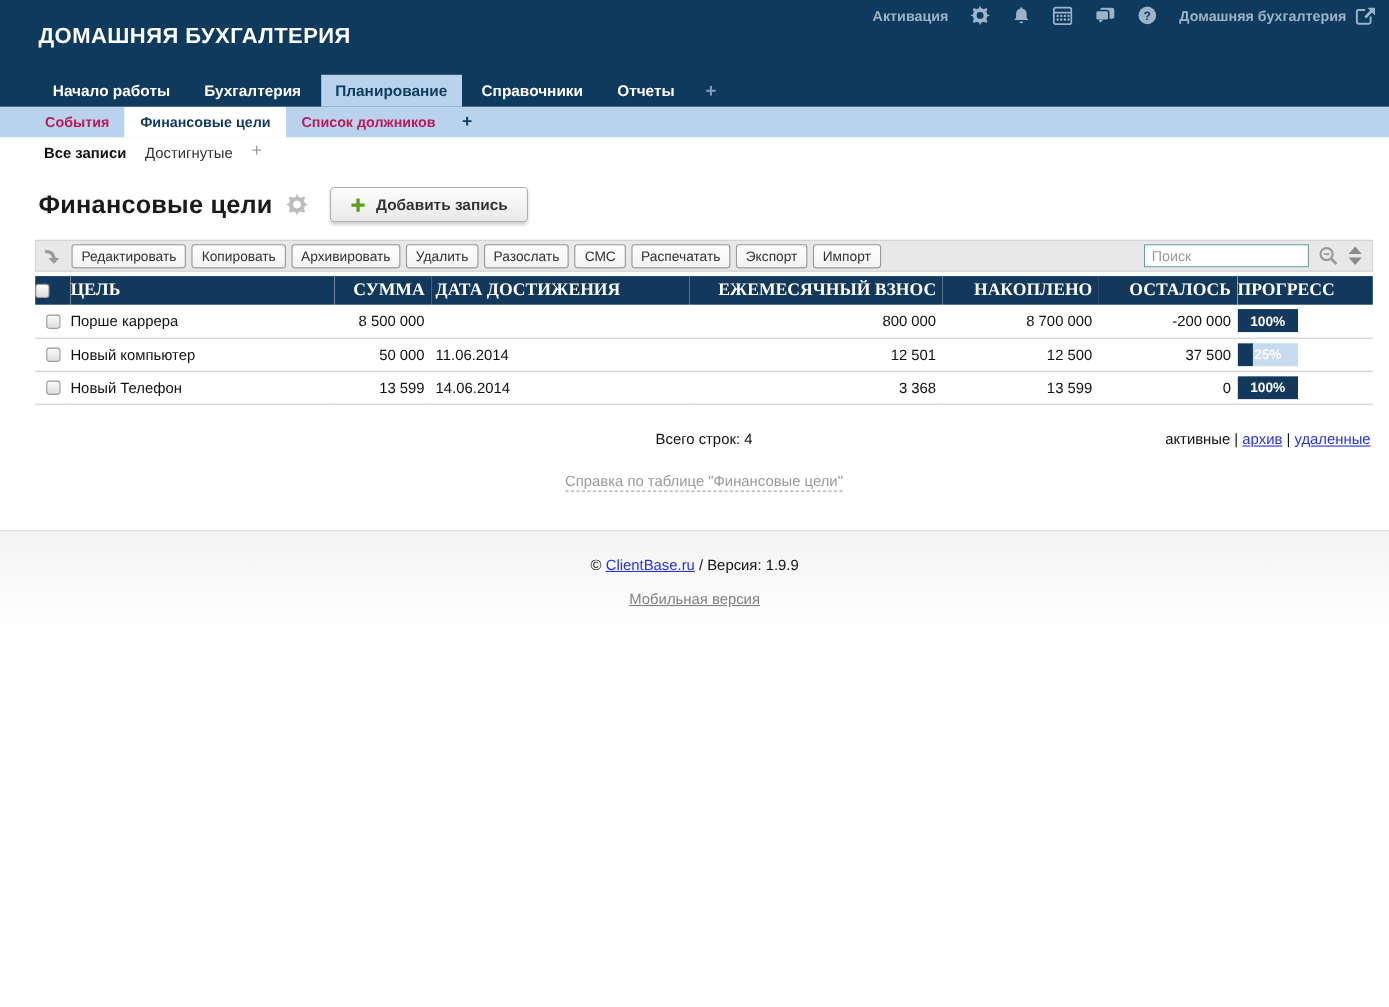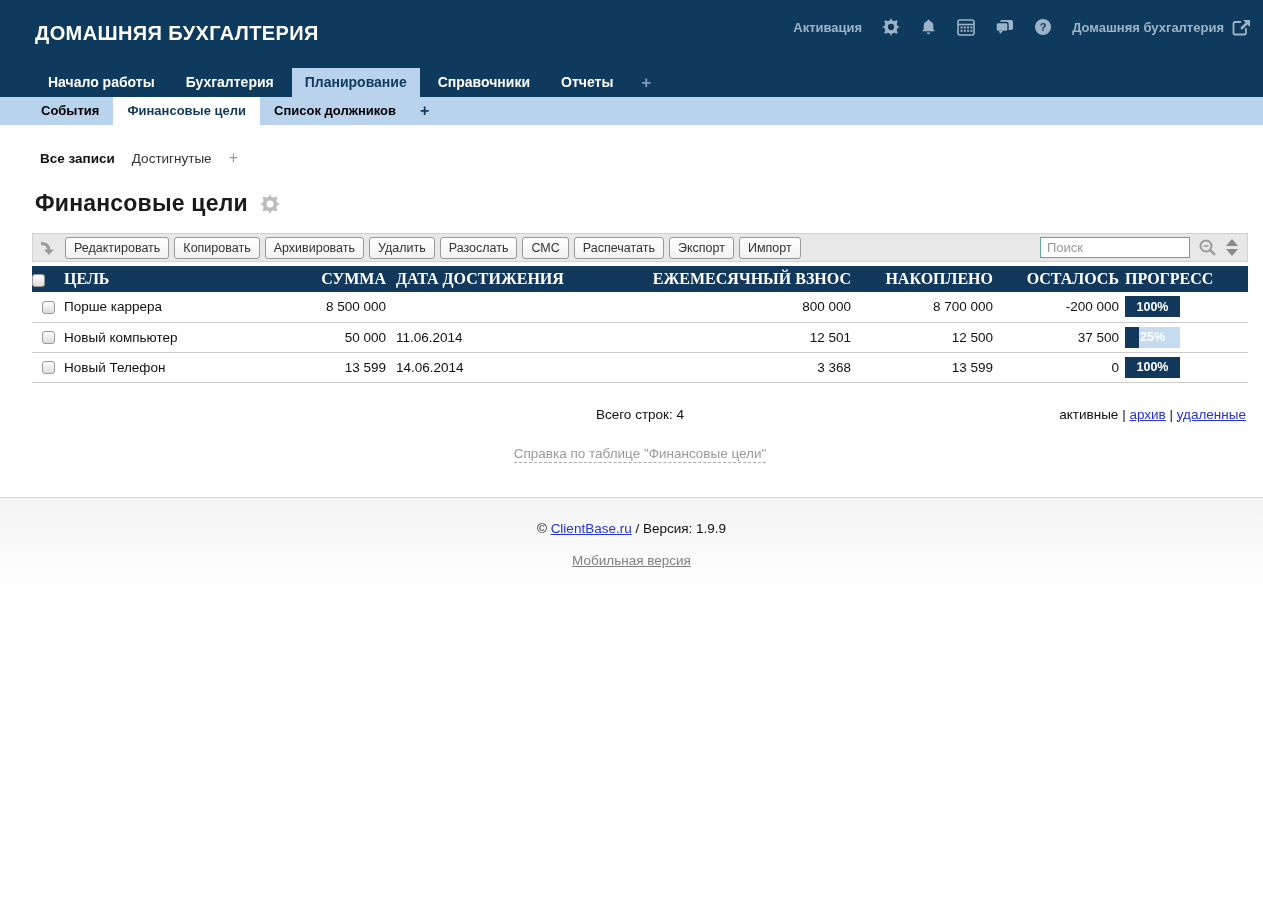--- a/index.html
+++ b/index.html
@@ -20,21 +20,21 @@
   .app-title {
     position: absolute;
     left: 35px; top: 22px;
     color: #ffffff;
     font-size: 20px;
     font-weight: bold;
     letter-spacing: 0.4px;
   }
   .utilities {
     position: absolute;
-    right: 12px; top: 18px;
+    right: 12px; top: 5px;
     display: flex;
     align-items: center;
     gap: 20px;
     color: #9db3c7;
     font-size: 13px;
     font-weight: bold;
   }
   .utilities a { color: #9db3c7; text-decoration: none; cursor: pointer; }
   .util-icon { display: inline-flex; align-items: center; cursor: pointer; }
   .account-wrap { display: inline-flex; align-items: center; gap: 8px; cursor: pointer; }
@@ -69,36 +69,36 @@
 
   
   .subnav {
     background: #b9d3ec;
     height: 28px;
     display: flex;
     align-items: stretch;
     padding-left: 27px;
   }
   .sub-tab {
-    color: #000000;
+    color: #be185d;
     font-size: 13px;
     font-weight: bold;
     line-height: 28px;
     padding: 0 14px;
     cursor: pointer;
     white-space: nowrap;
   }
   .sub-tab.active { background: #ffffff; color: #12395c; }
   .sub-plus { color: #0e3a5e; font-size: 16px; font-weight: bold; line-height: 28px; padding: 0 10px; cursor: pointer; }
 
   
   .viewtabs {
     display: flex;
-    align-items: center;
-    padding: 24px 0 6px 40px;
+    align-items: flex-end;
+    padding: 4px 0 6px 40px;
     background: #ffffff;
   }
   .view-tab { font-size: 13.5px; color: #333; padding-right: 17px; cursor: pointer; white-space: nowrap; }
   .view-tab.active { font-weight: bold; color: #111; }
   .view-plus { color: #9a9a9a; font-size: 16px; cursor: pointer; }
 
   
   .title-row {
     display: flex;
     align-items: center;
@@ -343,20 +343,28 @@
   <div class="view-plus">+</div>
 </div>
 
 <div class="title-row">
   <span class="page-title">Финансовые цели</span>
   <span class="title-gear">
     <svg width="20" height="20" viewBox="0 0 20 20">
         <path fill="#bdbdbd" fill-rule="evenodd" d="M10 0l1.2 2.8a7.2 7.2 0 0 1 2.2.9l2.9-1.1 1.1 1.1-1.1 2.9c.4.7.7 1.4.9 2.2L20 10l-2.8 1.2a7.2 7.2 0 0 1-.9 2.2l1.1 2.9-1.1 1.1-2.9-1.1a7.2 7.2 0 0 1-2.2.9L10 20l-1.2-2.8a7.2 7.2 0 0 1-2.2-.9l-2.9 1.1-1.1-1.1 1.1-2.9a7.2 7.2 0 0 1-.9-2.2L0 10l2.8-1.2c.2-.8.5-1.5.9-2.2L2.6 3.7l1.1-1.1 2.9 1.1c.7-.4 1.4-.7 2.2-.9L10 0zm0 6.5A3.5 3.5 0 1 0 10 13.5 3.5 3.5 0 0 0 10 6.5z"></path>
       </svg>
   </span>
+  <button class="add-btn">
+    <span>
+      <svg width="15" height="15" viewBox="0 0 20 20">
+          <path fill="#55a01e" d="M8 2h4v6h6v4h-6v6H8v-6H2V8h6z"></path>
+        </svg>
+    </span>
+    <span>Добавить запись</span>
+  </button>
 </div>
 
 <div class="toolbar">
   <span class="pivot-icon">
     <svg width="17" height="17" viewBox="0 0 17 17">
         <path fill="none" stroke="#9a9a9a" stroke-width="3" d="M2 4.5 Q10 4.5 10 12"></path>
         <path fill="#9a9a9a" d="M5 10.5h10L10 16z"></path>
       </svg>
   </span>
   <button class="tb-btn">Редактировать</button>

